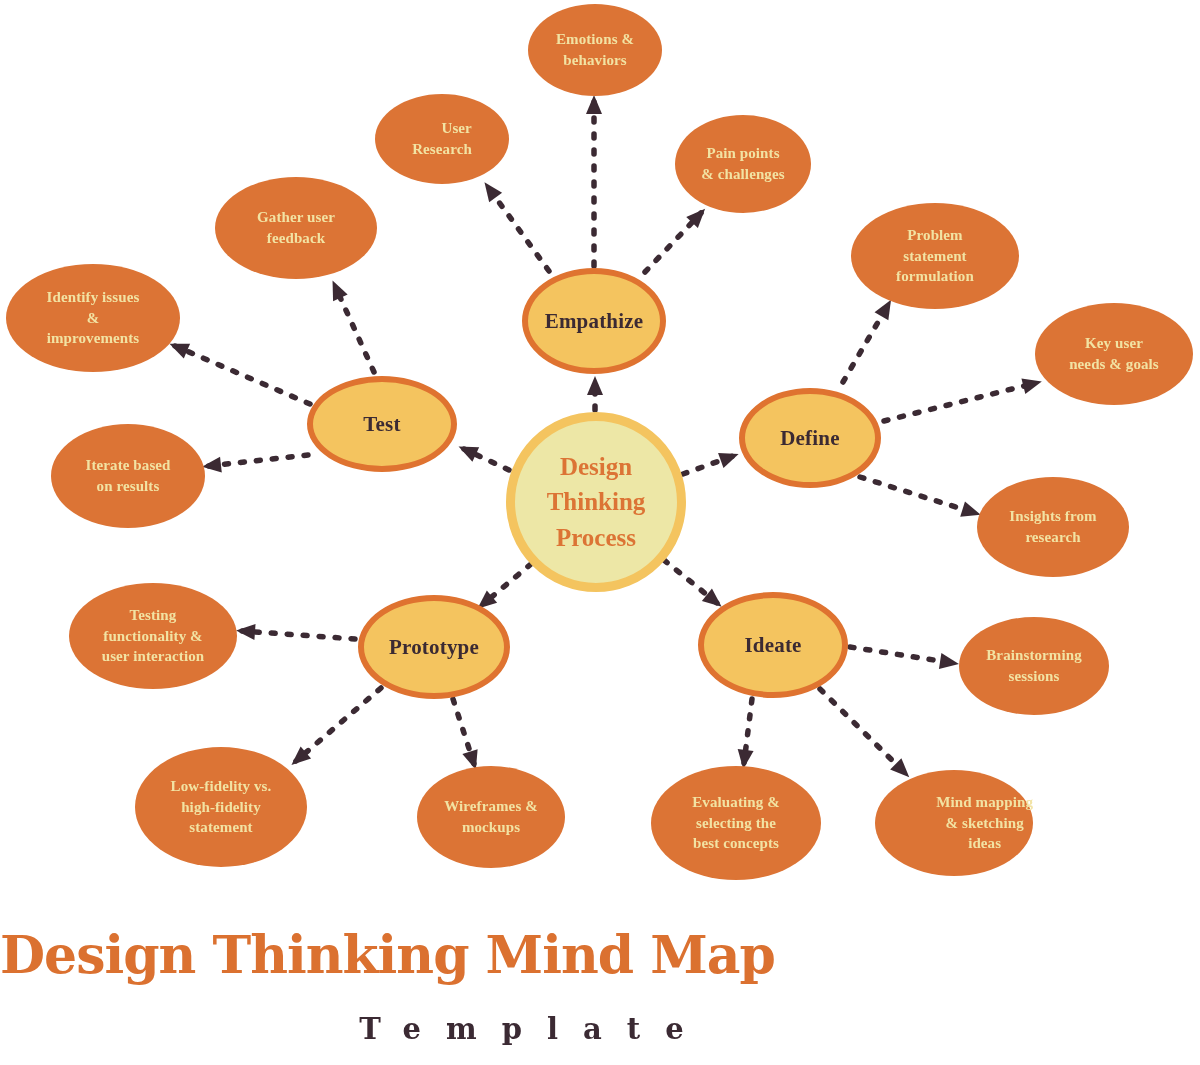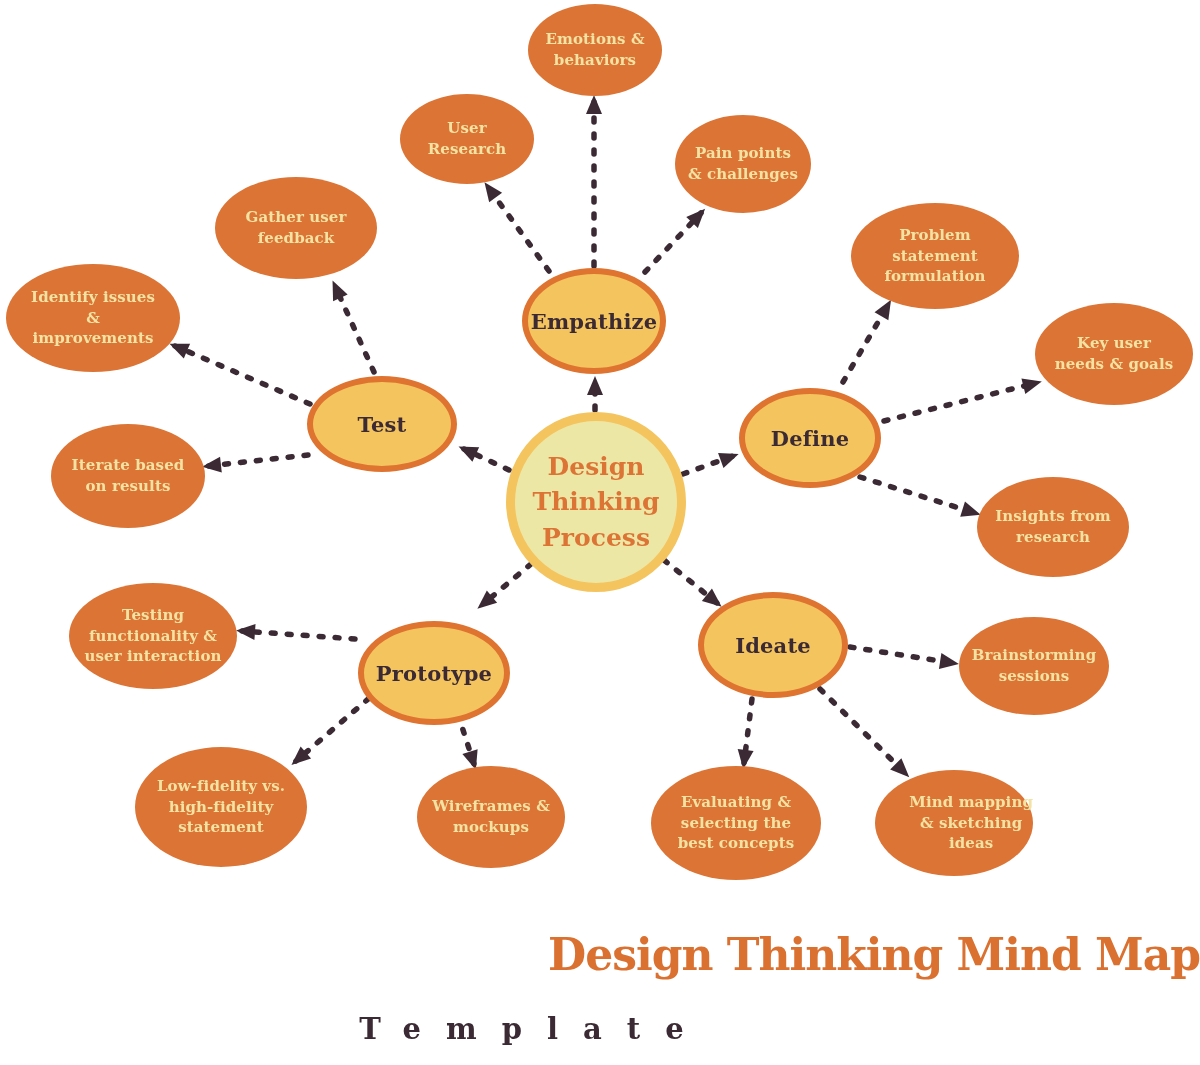--- a/index.html
+++ b/index.html
@@ -15,29 +15,29 @@
   html,body{margin:0;padding:0;background:var(--bg);}
   #canvas{
     position:relative;width:1200px;height:1065px;background:var(--bg);
     overflow:hidden;font-family:"DejaVu Serif",serif;
   }
   #arrows{position:absolute;left:0;top:0;width:1200px;height:1065px;}
   .arrow{stroke:var(--ink);stroke-width:5.5;fill:none;stroke-dasharray:4 12;stroke-linecap:round;}
   .ah{fill:var(--ink);}
   .node{
     position:absolute;border-radius:50%;display:flex;align-items:center;justify-content:center;
-    text-align:center;font-weight:bold;box-sizing:border-box;
+    text-align:center;font-weight:bold;box-sizing:border-box;font-family:Liberation Serif, serif;
   }
   .node span{white-space:pre-line;display:block;}
   .sub{background:var(--node-orange);color:var(--pale-text);font-size:15px;line-height:1.38;letter-spacing:.1px;}
   .stage{background:var(--stage-gold);border:6px solid var(--stage-border);color:var(--ink);font-size:21px;letter-spacing:.2px;}
   .hub{background:var(--hub-fill);border:9px solid var(--stage-gold);color:var(--node-orange);font-size:25px;line-height:1.42;}
   #title{
-    position:absolute;left:0;top:912px;width:1200px;text-align:right;
-    font-weight:bold;font-size:44px;line-height:86px;letter-spacing:-1px;color:var(--title-orange);
+    position:absolute;left:0;top:912px;width:1200px;text-align:left;
+    font-weight:bold;font-size:52px;line-height:86px;letter-spacing:-1px;color:var(--title-orange);
   }
   #subtitle{
     position:absolute;left:0;top:1008px;width:1200px;text-align:center;
     font-weight:bold;font-size:29px;line-height:42px;color:var(--ink);
   }
   #subtitle span{position:relative;left:-66px;letter-spacing:25px;}
 </style>
 </head>
 <body>
 
@@ -84,32 +84,32 @@
 
   <div class="node stage" style="left:522px;top:268px;width:144px;height:106px;">
     <span>Empathize</span>
   </div>
   <div class="node stage" style="left:739px;top:388px;width:142px;height:100px;">
     <span>Define</span>
   </div>
   <div class="node stage" style="left:698px;top:592px;width:150px;height:106px;">
     <span>Ideate</span>
   </div>
-  <div class="node stage" style="left:358px;top:621px;width:152px;height:104px;">
+  <div class="node stage" style="left:358px;top:595px;width:152px;height:104px;">
     <span>Prototype</span>
   </div>
   <div class="node stage" style="left:307px;top:376px;width:150px;height:96px;">
     <span>Test</span>
   </div>
 
   <div class="node sub" style="left:528px;top:4px;width:134px;height:92px;">
     <span>Emotions &amp;
 behaviors</span>
   </div>
-  <div class="node sub" style="left:400px;top:94px;width:134px;height:90px;">
+  <div class="node sub" style="left:375px;top:94px;width:134px;height:90px;text-align:right;">
     <span>User
 Research</span>
   </div>
   <div class="node sub" style="left:675px;top:115px;width:136px;height:98px;">
     <span>Pain points
 &amp; challenges</span>
   </div>
 
   <div class="node sub" style="left:851px;top:203px;width:168px;height:106px;">
     <span>Problem

